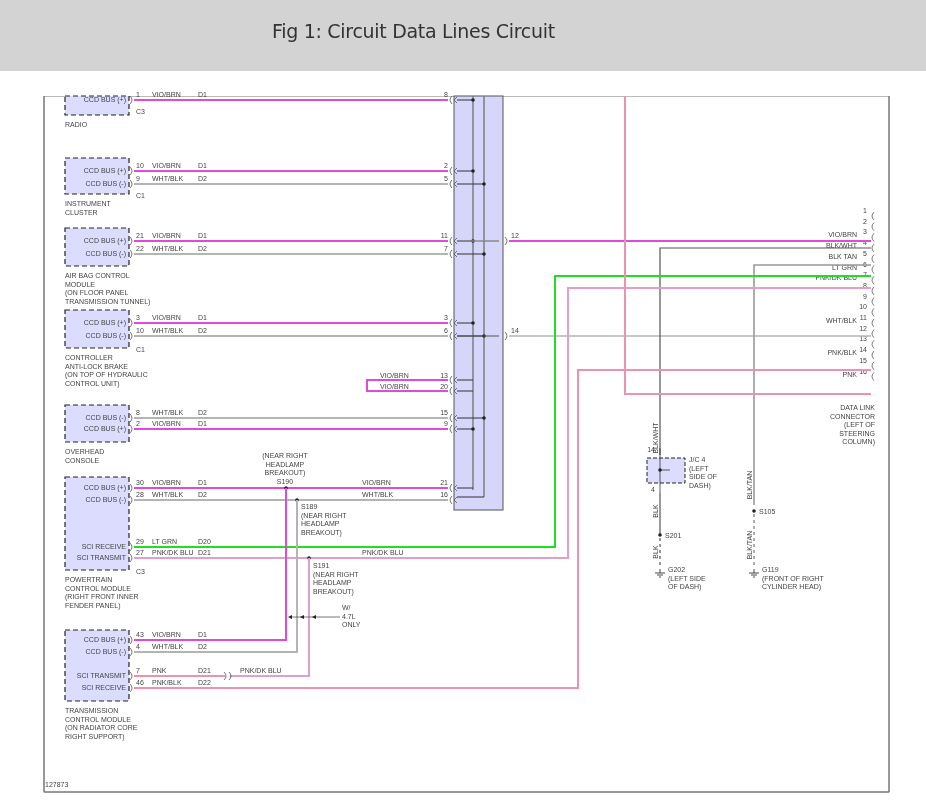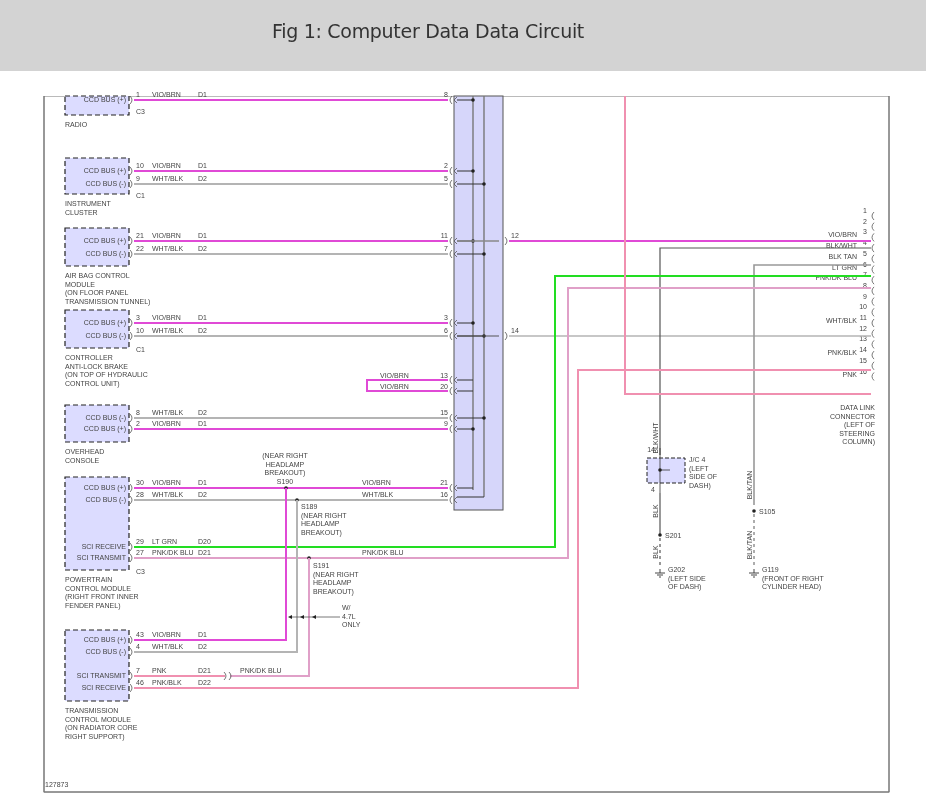--- a/index.html
+++ b/index.html
@@ -6,21 +6,21 @@
   body { width:926px; height:807px; position:relative; overflow:hidden; font-family:"Liberation Sans", sans-serif; }
   #header { position:absolute; left:0; top:0; width:926px; height:71px; background:#d3d3d3; }
   #title { position:absolute; left:272px; top:20px; font-family:"DejaVu Sans", sans-serif; font-size:19px; color:#333; letter-spacing:-0.3px; }
   #diagram { position:absolute; left:0; top:0; }
   svg text { font-family:"Liberation Sans", sans-serif; font-size:7px; fill:#444; }
 </style>
 </head>
 <body>
 
 <div id="header">
-  <div id="title">Fig 1: Computer Data Data Circuit</div>
+  <div id="title">Fig 1: Circuit Data Lines Circuit</div>
 </div>
 
 <svg id="diagram" width="926" height="807" xmlns="http://www.w3.org/2000/svg">
     <rect x="44" y="96" width="845" height="696" fill="none" stroke="#777" stroke-width="1"></rect>
     <line x1="44" y1="96" x2="44" y2="792" stroke="#777" stroke-width="1"></line>
     <line x1="889" y1="96" x2="889" y2="792" stroke="#777" stroke-width="1"></line>
     <line x1="44" y1="792" x2="889" y2="792" stroke="#777" stroke-width="1"></line>
     <rect x="40" y="71" width="860" height="25" fill="#fff"></rect>
     <rect x="454" y="96" width="49" height="414" fill="#d6d6fa" stroke="#555" stroke-width="1"></rect>
     <line x1="473" y1="96" x2="473" y2="490" stroke="#777" stroke-width="1.4"></line>

